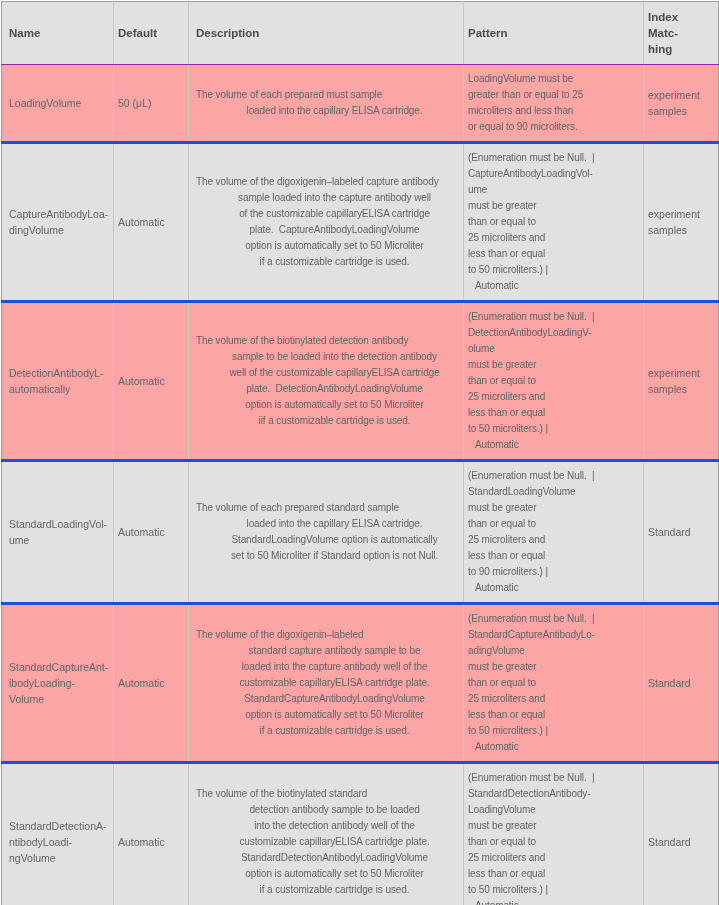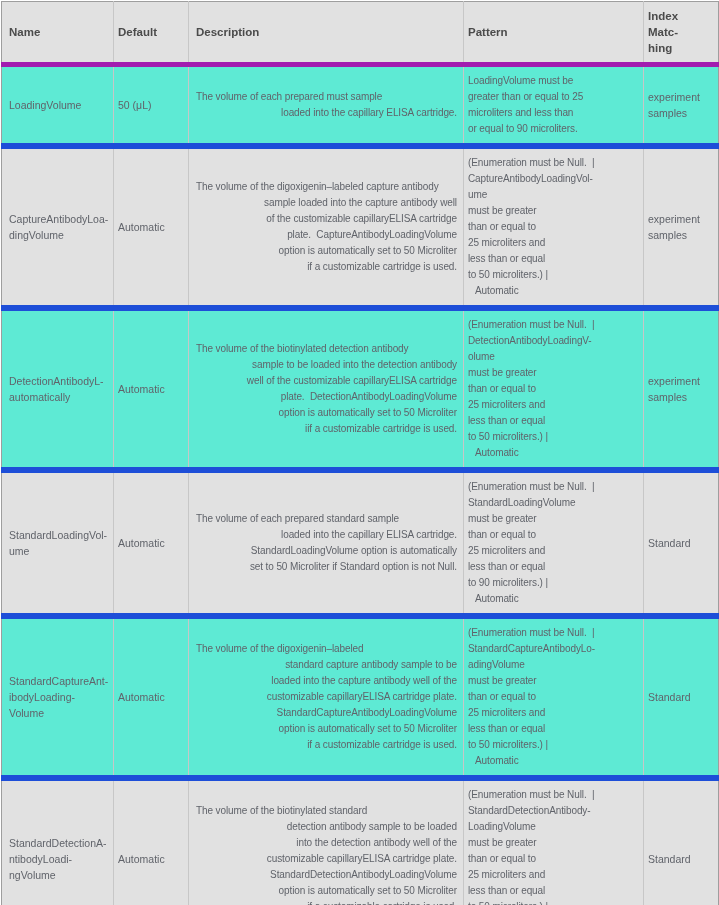--- a/index.html
+++ b/index.html
@@ -18,26 +18,26 @@
   col.c-pattern { width: 180px; }
   col.c-index_matching { width: 75px; }
 
   th, td { vertical-align: middle; overflow: hidden; padding-top: 6px; padding-bottom: 6px; box-sizing: border-box; }
   th {
     background: #e1e1e1;
     color: #4b4b4b;
     font-size: 11.5px;
     font-weight: bold;
     text-align: left;
-    border-bottom: 5px solid #a21caf;
+    border-bottom: 1px solid #a21caf;
   }
-  td { color: #60636a; font-size: 10.5px; background: #5eead4; }
+  td { color: #60636a; font-size: 10.5px; background: #fca5a5; }
   th + th, td + td { border-left: 1px solid #c7c7c7; }
   tbody tr:nth-child(even) td { background: #e1e1e1; }
-  tbody tr + tr td { border-top: 6px solid #1d4ed8; }
+  tbody tr + tr td { border-top: 3px solid #1d4ed8; }
 
   thead tr { height: 63px; }
   tbody tr:nth-child(1) { height: 78px; }
   tbody tr:nth-child(2) { height: 154px; }
   tbody tr:nth-child(3) { height: 157px; }
   tbody tr:nth-child(4) { height: 140px; }
   tbody tr:nth-child(5) { height: 156px; }
   tbody tr:nth-child(6) { height: 155px; }
 
   
@@ -45,21 +45,21 @@
   .col-default { padding-left: 4px; padding-right: 3px; }
   .col-description { padding-left: 7px; padding-right: 6px; margin-top: 8px; }
   .col-pattern { padding-left: 4px; padding-right: 7px; }
   .col-index_matching { padding-left: 4px; padding-right: 4px; }
 
   td.col-description, td.col-pattern { font-size: 10px; letter-spacing: -0.1px; }
 
   .ln { white-space: pre; line-height: 16px; }
   .ln.first { text-align: left; }
   .ln.wrap-center { }
-  .ln.wrap-indent { text-align: right; padding-left: 16px; }
+  .ln.wrap-indent { text-align: center; padding-left: 16px; }
   .ln.alt-left { text-align: left; padding-left: 7px; }
 </style>
 </head>
 <body>
 
 <div class="page">
   <table class="param-table">
     <colgroup>
       <col class="c-name">
       <col class="c-default">

